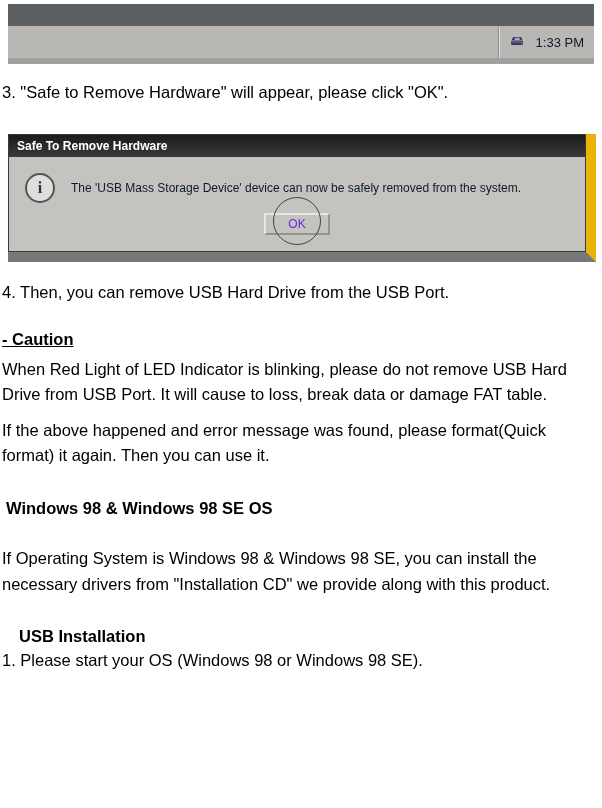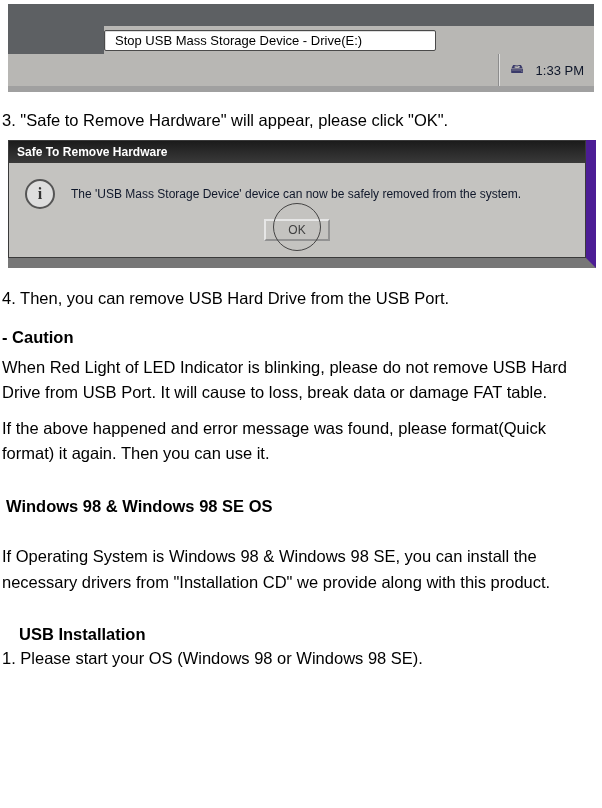--- a/index.html
+++ b/index.html
@@ -59,22 +59,22 @@
   }
   .tray-time {
     font-size: 13px;
     color: #0f172a;
   }
   .body-text {
     margin: 16px 2px 0 2px;
     line-height: 1.55;
   }
   .dialog-shot {
-    margin: 6px 8px 6px 8px;
-    border-right: 10px solid #4c1d95;
+    margin: 28px 8px 6px 8px;
+    border-right: 10px solid #eab308;
     border-bottom: 10px solid #777;
     width: 578px;
   }
   .dialog {
     border: 1px solid #3a3a3a;
     background: #c4c3c0;
   }
   .dialog-titlebar {
     background: linear-gradient(#1b1b1b, #3a3a3a);
     color: #fff;
@@ -111,21 +111,21 @@
     position: relative;
     display: flex;
     justify-content: center;
     padding: 10px 0 16px 0;
   }
   .ok-btn {
     font-size: 12px;
     padding: 2px 22px;
     background: #c4c3c0;
     border: 2px outset #e6e6e6;
-    color: #404040;
+    color: #6d28d9;
     cursor: pointer;
   }
   .ok-circle {
     position: absolute;
     width: 46px;
     height: 46px;
     border: 1px solid #444;
     border-radius: 50%;
     top: -6px;
     left: 50%;
@@ -149,28 +149,20 @@
   }
   .last {
     margin: 2px 2px 0 2px;
   }
 </style>
 </head>
 <body>
 
 <div class="taskbar-shot">
   <div class="taskbar-bg"></div>
-  <div class="taskbar-row">
-    <div class="taskbar-left"></div>
-    <div class="stop-pill">
-      <div class="stop-pill-inner">
-        <span>Stop USB Mass Storage Device - Drive(E:)</span>
-      </div>
-    </div>
-  </div>
   <div class="taskbar-row" style="height:32px;">
     <div style="flex:1;background:#b8b7b4;"></div>
     <div class="tray">
       <span class="tray-icon">🖴</span>
       <span class="tray-time">1:33 PM</span>
     </div>
   </div>
 </div>
 
 <div class="body-text">3. "Safe to Remove Hardware" will appear, please click "OK".</div>
@@ -184,21 +176,21 @@
     </div>
     <div class="dialog-actions">
       <button class="ok-btn">OK</button>
       <div class="ok-circle"></div>
     </div>
   </div>
 </div>
 
 <div class="para">4. Then,  you can remove USB Hard Drive from the USB Port.</div>
 
-<div class="para bold" style="margin-top:14px;">- Caution</div>
+<div class="para bold" style="margin-top:22px;text-decoration:underline;">- Caution</div>
 <div class="para" style="margin-top:4px;">When Red Light of LED Indicator is blinking, please do not remove USB Hard Drive from USB Port. It will cause to loss, break data or damage FAT table.</div>
 <div class="para" style="margin-top:10px;">If the above happened and error message was found, please format(Quick format) it again. Then you can use it.</div>
 
 <div class="heading">Windows 98 &amp; Windows 98 SE OS</div>
 
 <div class="para" style="margin-top:28px;">If Operating System is  Windows 98 &amp; Windows 98 SE, you can install the necessary drivers from "Installation CD" we provide along with this product.</div>
 
 <div class="sub">USB Installation</div>
 <div class="para last">1. Please start your OS (Windows 98 or Windows  98 SE).</div>
 

